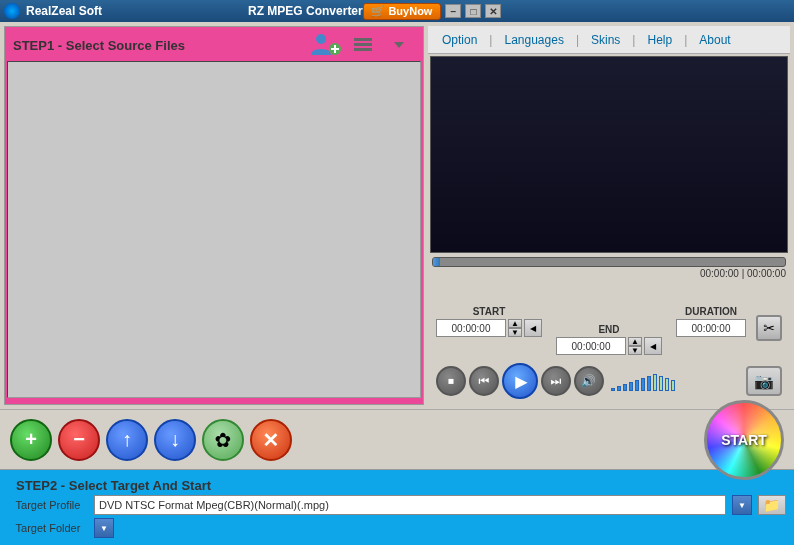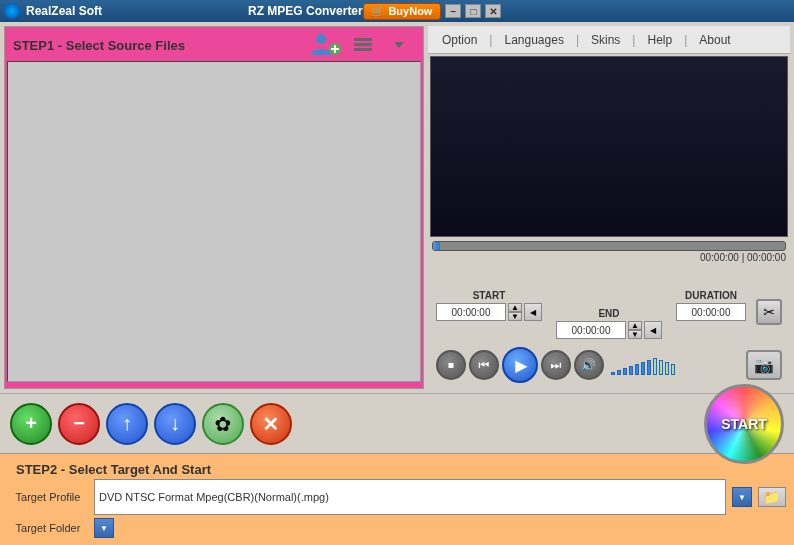--- a/index.html
+++ b/index.html
@@ -136,21 +136,21 @@
       background: #e8e8e8;
       border-bottom: 1px solid #aaa;
       display: flex;
       align-items: center;
       padding: 0 6px;
       gap: 2px;
     }
     .menu-item {
       padding: 3px 8px;
       font-size: 12px;
-      color: #404040;
+      color: #0369a1;
       cursor: pointer;
       border-radius: 2px;
     }
     .menu-separator {
       color: #999;
       margin: 0 2px;
     }
 
     
     .video-preview {
@@ -381,39 +381,39 @@
     }
     .start-btn-label {
       font-size: 14px;
       font-weight: bold;
       color: white;
       text-shadow: 1px 1px 3px black;
     }
 
     
     .target-area {
-      background: #fdba74;
+      background: #0ea5e9;
       border-top: 1px solid #999;
       padding: 4px 8px;
     }
     .target-row {
       display: flex;
       align-items: center;
       margin-bottom: 3px;
       gap: 6px;
     }
     .target-label {
       font-size: 11px;
       color: #333;
       width: 80px;
       text-align: center;
     }
     .target-input {
       flex: 1;
-      height: 36px;
+      height: 20px;
       background: white;
       border: 1px solid #888;
       font-size: 11px;
       padding: 0 4px;
       color: #333;
     }
     .target-browse-btn {
       width: 28px;
       height: 20px;
       background: linear-gradient(to bottom, #e0e0e0, #c0c0c0);

